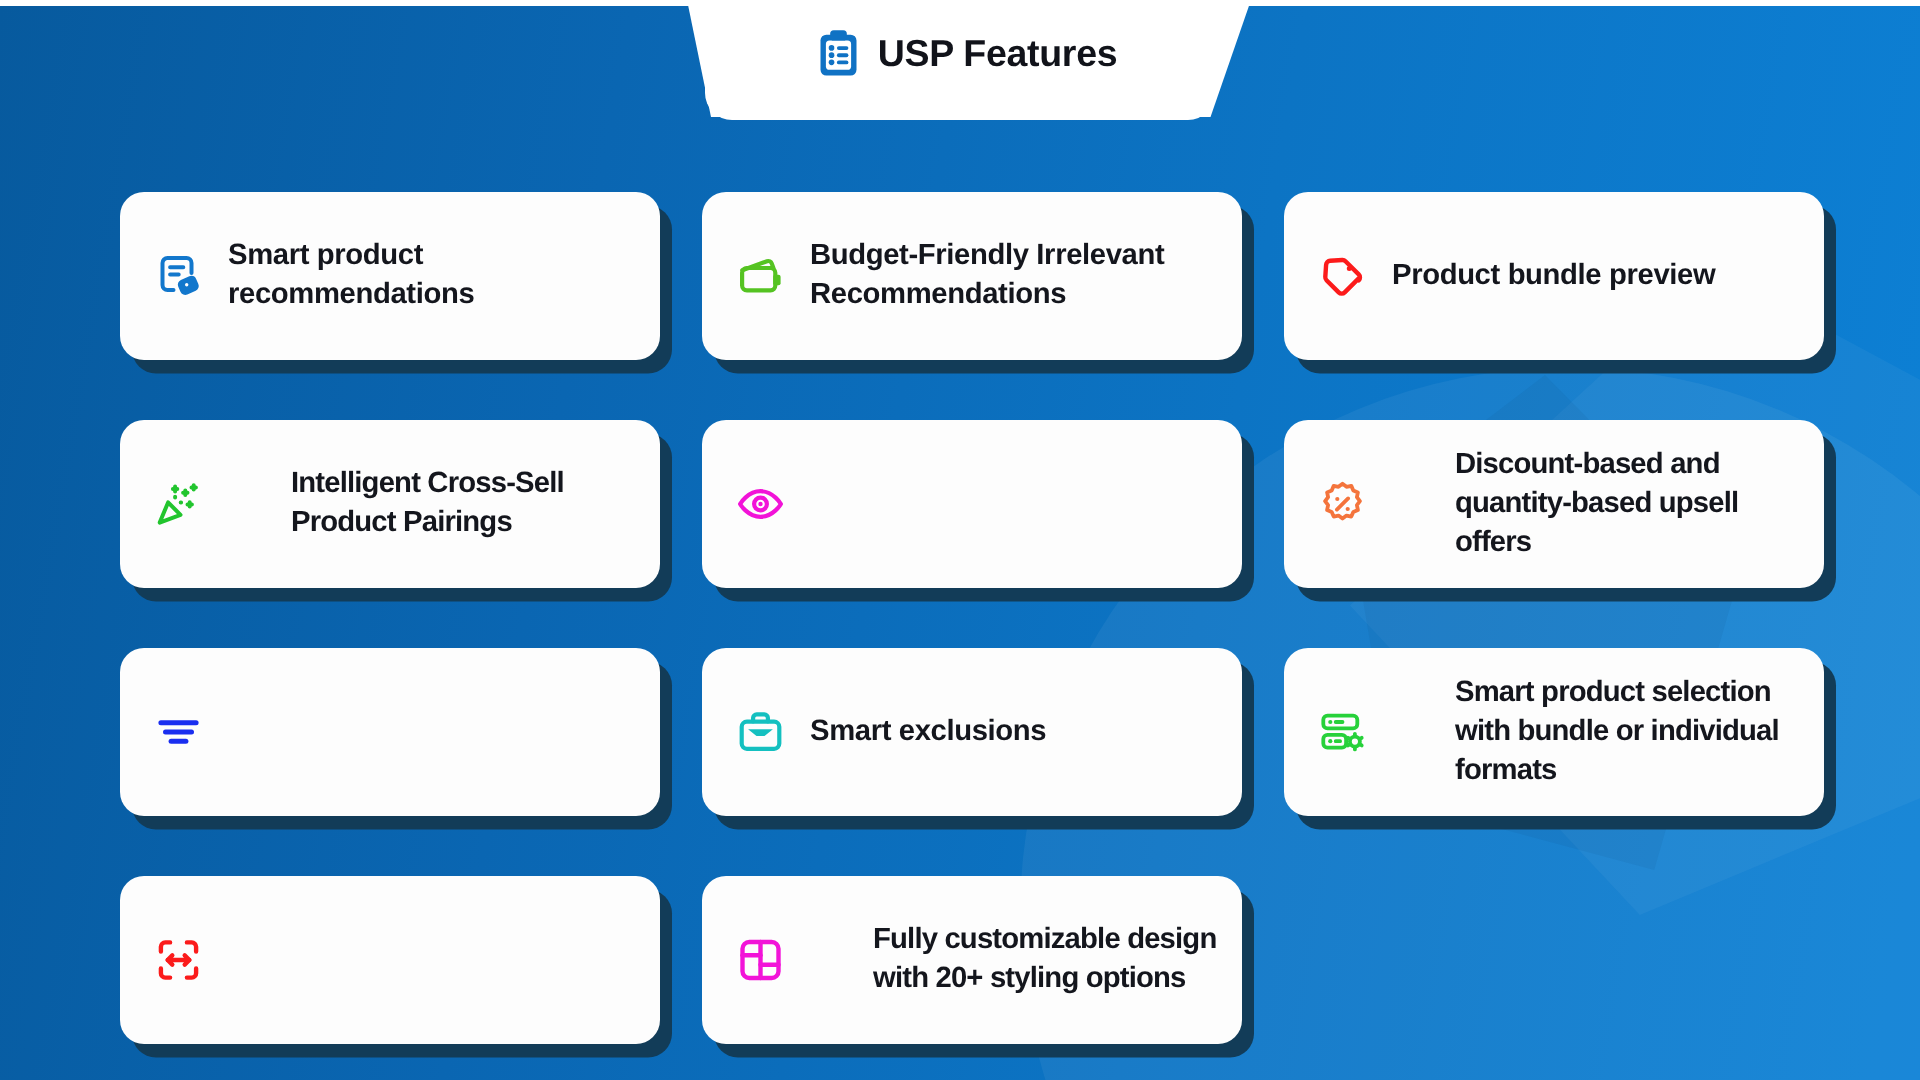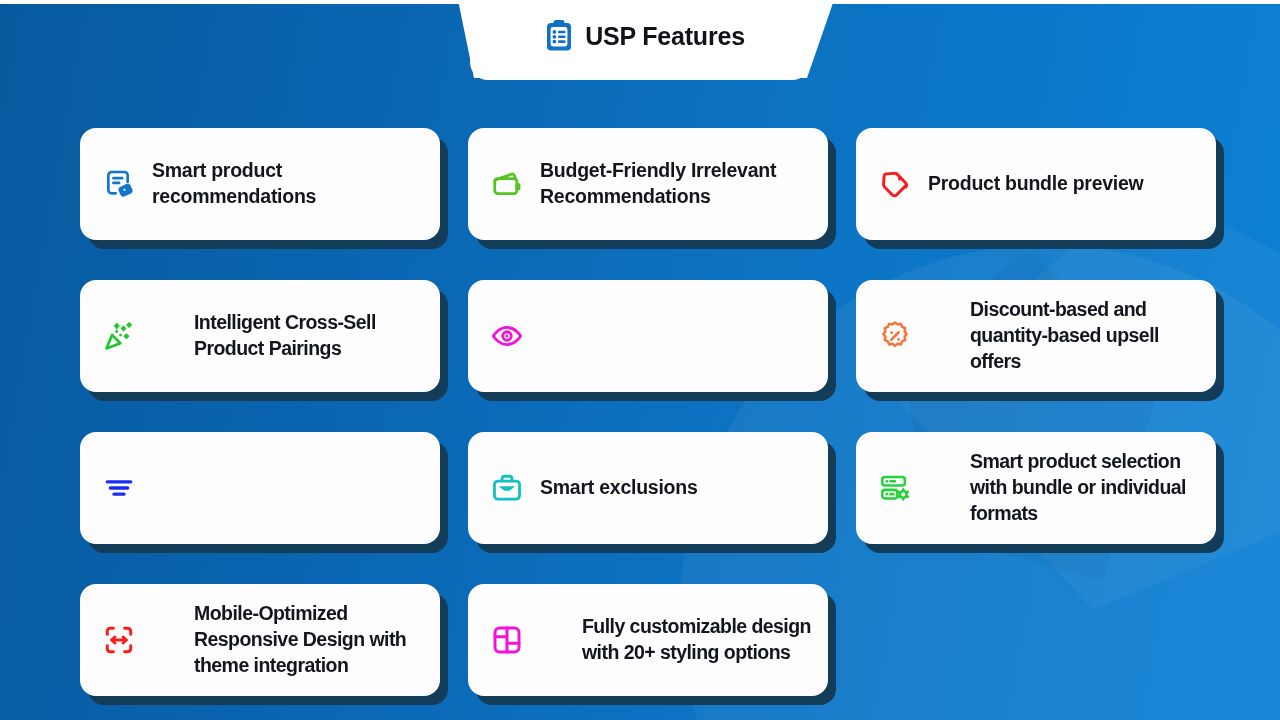--- a/index.html
+++ b/index.html
@@ -338,21 +338,20 @@
           <svg width="32" height="32" viewBox="0 0 24 24" fill="none" stroke="#fb1b1b" stroke-width="2.2" stroke-linecap="round" stroke-linejoin="round">
             <path d="M7.8 3.2H5.4A2.2 2.2 0 0 0 3.2 5.4v2.4"></path>
             <path d="M16.2 3.2h2.4a2.2 2.2 0 0 1 2.2 2.2v2.4"></path>
             <path d="M7.8 20.8H5.4a2.2 2.2 0 0 1-2.2-2.2v-2.4"></path>
             <path d="M16.2 20.8h2.4a2.2 2.2 0 0 0 2.2-2.2v-2.4"></path>
             <path d="M6.6 12h10.8"></path>
             <path d="M8.9 9.7L6.6 12l2.3 2.3"></path>
             <path d="M15.1 9.7l2.3 2.3-2.3 2.3"></path>
           </svg>
         </span>
-        <span class="card-label tight">Mobile-Optimized Responsive Design with theme integration</span>
       </div>
     </div>
 
 
     <div class="card-wrap">
       <div class="card-shadow"></div>
       <div class="card">
         <span class="card-icon">
           <svg width="32" height="32" viewBox="0 0 24 24" fill="none" stroke="#f213d8" stroke-width="2.2" stroke-linecap="round" stroke-linejoin="round">
             <rect x="3" y="3" width="18" height="18" rx="3.4"></rect>

